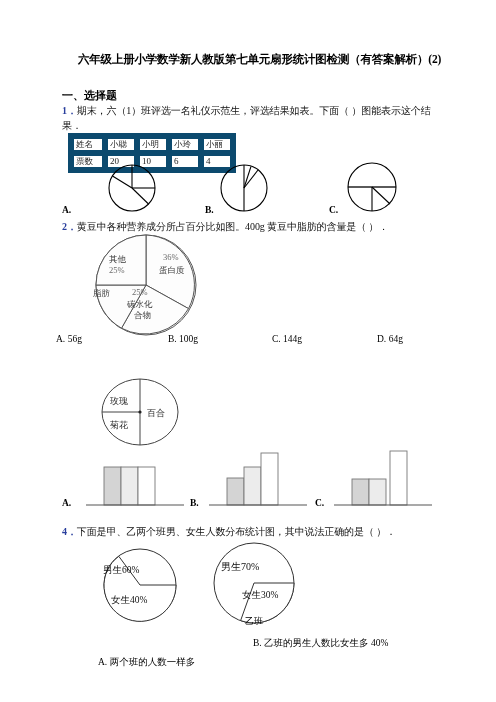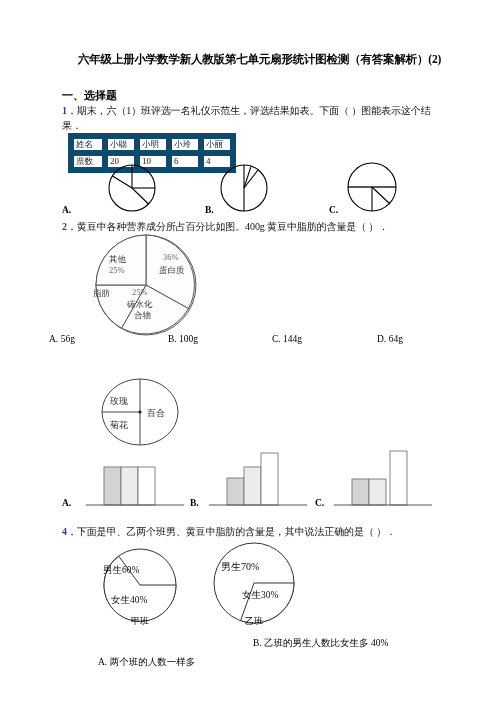--- a/index.html
+++ b/index.html
@@ -191,21 +191,21 @@
       <text x="72" y="41" font-size="8.5" fill="#3a3a3a" font-family="'Liberation Serif',serif">蛋白质</text>
       <text x="45" y="63" font-size="8.5" fill="#6b6b6b" font-family="'Liberation Serif',serif">25%</text>
       <text x="40" y="75" font-size="8.5" fill="#3a3a3a" font-family="'Liberation Serif',serif">碳水化</text>
       <text x="47" y="86" font-size="8.5" fill="#3a3a3a" font-family="'Liberation Serif',serif">合物</text>
       <text x="6" y="64" font-size="8.5" fill="#3a3a3a" font-family="'Liberation Serif',serif">脂肪</text>
       <text x="22" y="30" font-size="8.5" fill="#3a3a3a" font-family="'Liberation Serif',serif">其他</text>
       <text x="22" y="41" font-size="8.5" fill="#6b6b6b" font-family="'Liberation Serif',serif">25%</text>
     </svg>
   </div>
 
-  <div class="opt-text" style="left:49px; top:334px;"><span>A.</span> <span>56g</span></div>
+  <div class="opt-text" style="left:56px; top:334px;"><span>A.</span> <span>56g</span></div>
   <div class="opt-text" style="left:168px; top:334px;"><span>B.</span> <span>100g</span></div>
   <div class="opt-text" style="left:272px; top:334px;"><span>C.</span> <span>144g</span></div>
   <div class="opt-text" style="left:377px; top:334px;"><span>D.</span> <span>64g</span></div>
 
 
   <div class="fig" style="left:87px; top:378px;">
     <svg width="106" height="68" viewBox="0 0 106 68">
       <ellipse cx="53" cy="34" rx="38" ry="33" fill="#ffffff" stroke="#444" stroke-width="1"></ellipse>
       <line x1="53" y1="1" x2="53" y2="67" stroke="#444" stroke-width="1"></line>
       <line x1="15" y1="34" x2="53" y2="34" stroke="#444" stroke-width="1"></line>
@@ -240,32 +240,31 @@
     <svg width="108" height="63" viewBox="0 0 108 63">
       <rect x="20" y="31" width="17" height="26" fill="#d4d4d4" stroke="#777" stroke-width="0.9"></rect>
       <rect x="37" y="31" width="17" height="26" fill="#ececec" stroke="#777" stroke-width="0.9"></rect>
       <rect x="58" y="3" width="17" height="54" fill="#ffffff" stroke="#777" stroke-width="0.9"></rect>
       <line x1="2" y1="57" x2="100" y2="57" stroke="#555" stroke-width="1.1"></line>
     </svg>
   </div>
   <div class="opt-letter" style="left:315px; top:498px;">C.</div>
 
   <div class="qtext q4text" style="top:524px;">
-    <span class="q-num">4．</span><span>下面是甲、乙两个班男、黄豆中脂肪的含量是，其中说法正确的是（  ）．</span>
+    <span class="q-num">4．</span><span>下面是甲、乙两个班男、女生人数分布统计图，其中说法正确的是（  ）．</span>
   </div>
 
   <div class="fig" style="left:85px; top:545px;">
     <svg width="110" height="82" viewBox="0 0 110 82">
       <circle cx="55" cy="40" r="36" fill="#ffffff" stroke="#333" stroke-width="1"></circle>
       <path d="M55 40 L91 40 A36 36 0 1 1 33.8 11.3 Z" fill="#ffffff" stroke="#333" stroke-width="1"></path>
       <text x="18" y="28" font-size="9.5" fill="#111" font-family="'Liberation Serif',serif">男生60%</text>
       <text x="26" y="58" font-size="9.5" fill="#111" font-family="'Liberation Serif',serif">女生40%</text>
     </svg>
   </div>
-  <div class="cap" style="left:85px; top:615px; width:110px;">甲班</div>
 
   <div class="fig" style="left:195px; top:540px;">
     <svg width="118" height="88" viewBox="0 0 118 88">
       <circle cx="59" cy="43" r="40" fill="#ffffff" stroke="#333" stroke-width="1"></circle>
       <path d="M59 43 L99 43 A40 40 0 0 1 45.6 80.6 Z" fill="#ffffff" stroke="#333" stroke-width="1"></path>
       <text x="26" y="30" font-size="10" fill="#111" font-family="'Liberation Serif',serif">男生70%</text>
       <text x="47" y="58" font-size="9.5" fill="#111" font-family="'Liberation Serif',serif">女生30%</text>
     </svg>
   </div>
   <div class="cap" style="left:195px; top:615px; width:118px;">乙班</div>

